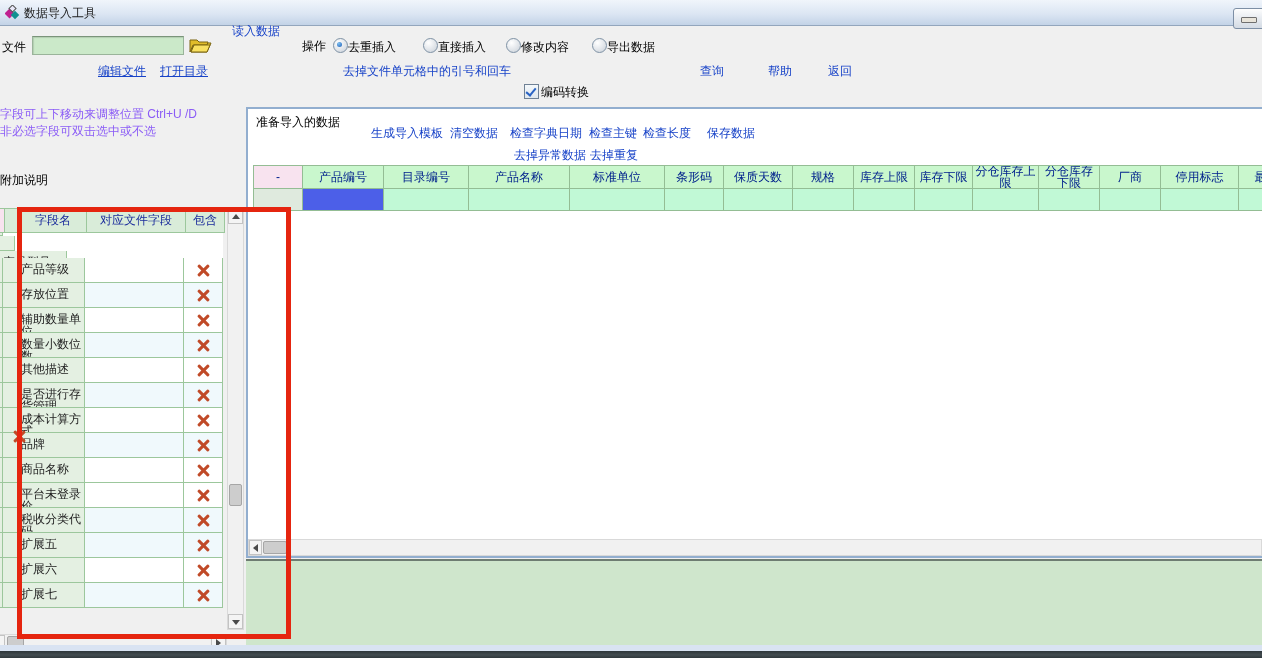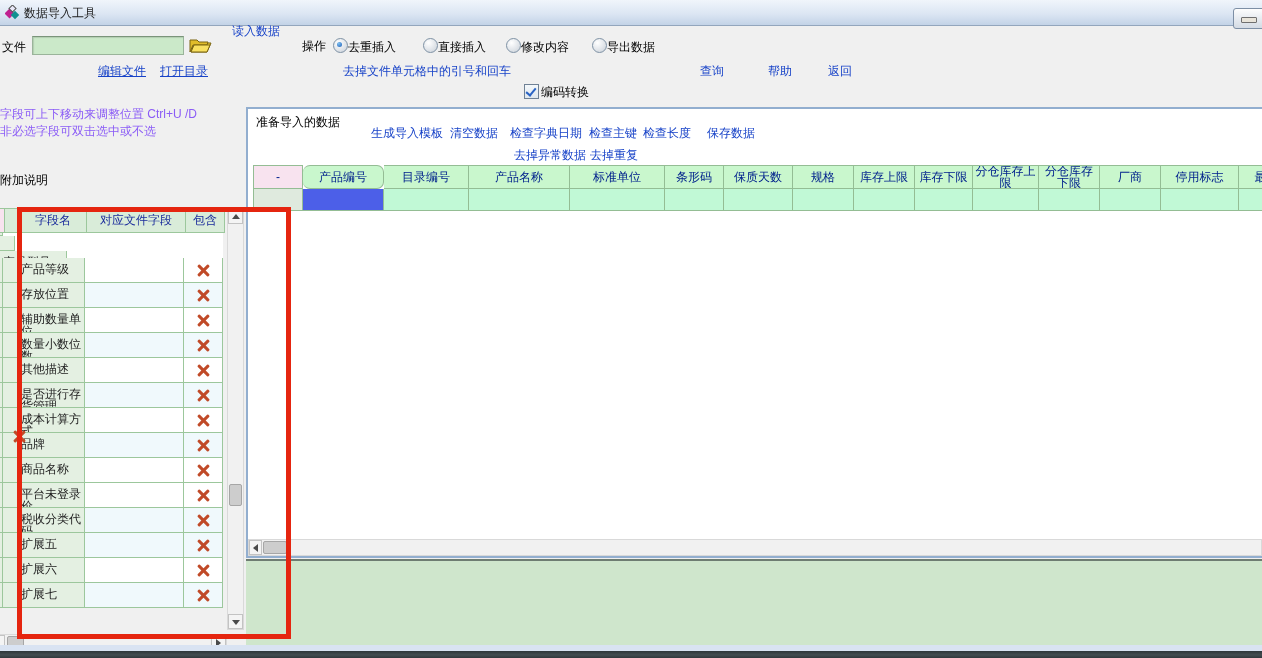--- a/index.html
+++ b/index.html
@@ -353,21 +353,21 @@
       </div>
     <div id="actions2">
         <span class="abs link" style="left: 266px; top: 38px;">去掉异常数据</span>
         <span class="abs link" style="left: 342px; top: 38px;">去掉重复</span>
       </div>
   </div>
 
   <div class="abs" id="right-table">
     <div class="grid-row" id="rt-head" style="height:24px">
         <div class="cell hcell pink" style="width: 50px; flex: 0 0 50px;">-</div>
-        <div class="cell hcell" style="width: 81px; flex: 0 0 81px; border-radius: 7px;">产品编号</div>
+        <div class="cell hcell" style="width: 81px; flex: 0 0 81px;">产品编号</div>
         <div class="cell hcell" style="width: 85px; flex: 0 0 85px;">目录编号</div>
         <div class="cell hcell" style="width: 101px; flex: 0 0 101px;">产品名称</div>
         <div class="cell hcell" style="width: 95px; flex: 0 0 95px;">标准单位</div>
         <div class="cell hcell" style="width: 59px; flex: 0 0 59px;">条形码</div>
         <div class="cell hcell" style="width: 69px; flex: 0 0 69px;">保质天数</div>
         <div class="cell hcell" style="width: 61px; flex: 0 0 61px;">规格</div>
         <div class="cell hcell" style="width: 61px; flex: 0 0 61px;">库存上限</div>
         <div class="cell hcell" style="width: 58px; flex: 0 0 58px;">库存下限</div>
         <div class="cell hcell" style="width: 66px; flex: 0 0 66px;">分仓库存上限</div>
         <div class="cell hcell" style="width: 61px; flex: 0 0 61px;">分仓库存下限</div>

